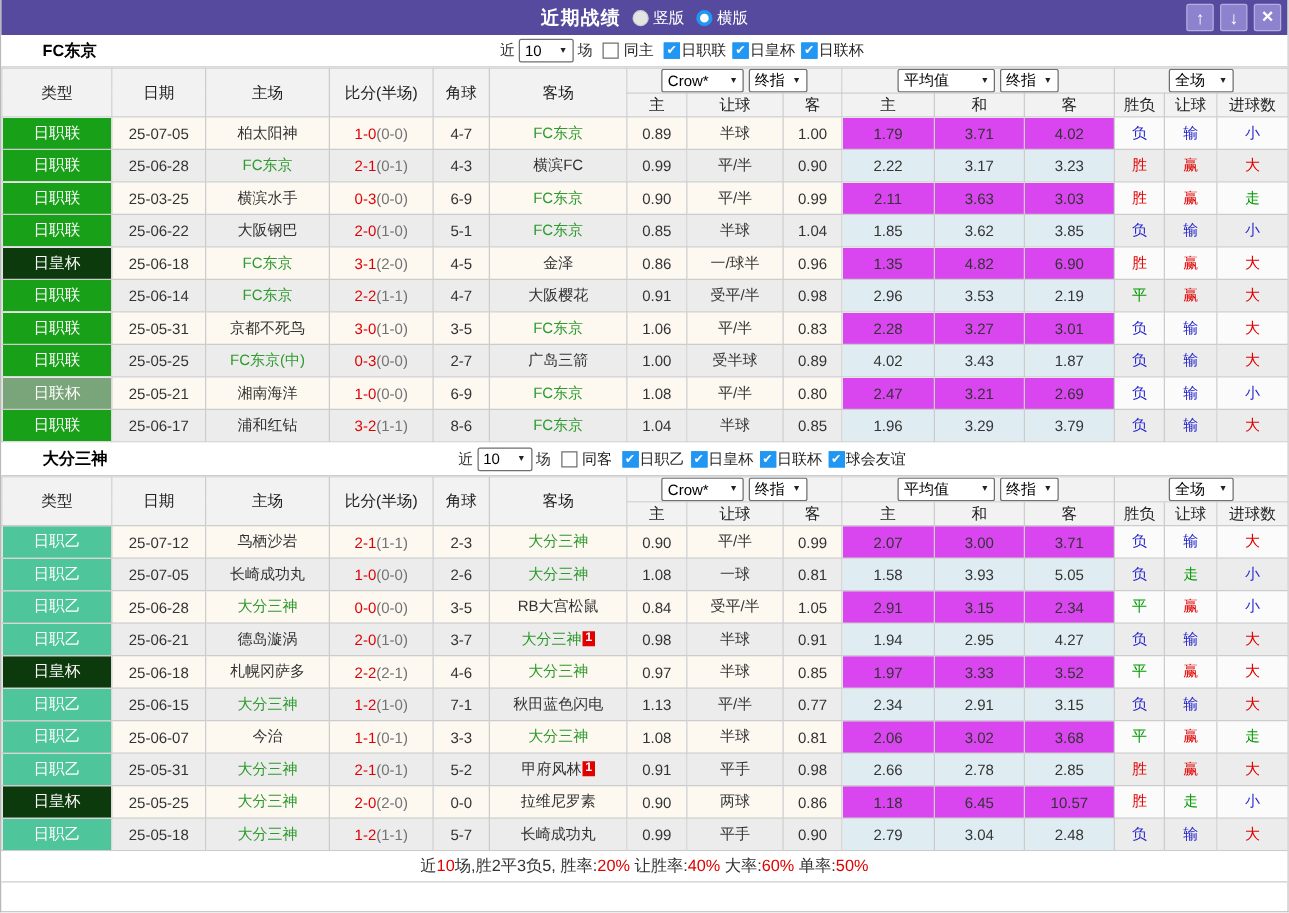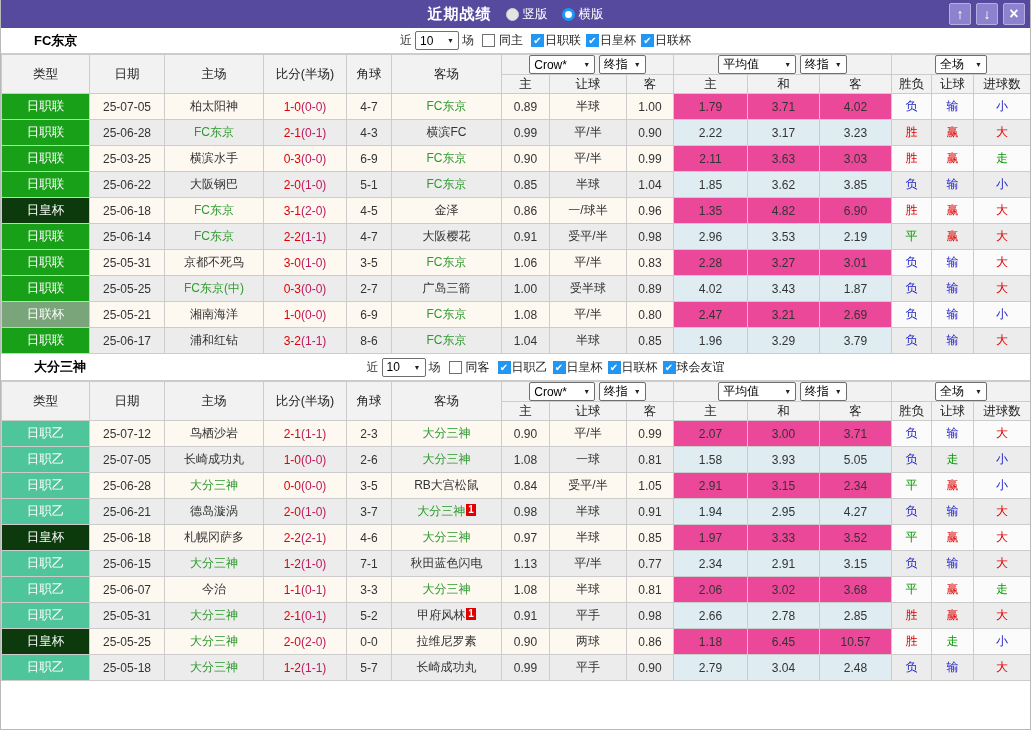--- a/index.html
+++ b/index.html
@@ -2,21 +2,21 @@
 <html><head>
 <meta charset="utf-8">
 <style>
   *{margin:0;padding:0;box-sizing:border-box}
   html,body{background:#fff}
   body{width:1031px;font-family:"Liberation Sans","DejaVu Sans",sans-serif;font-size:12px;color:#333}
   .app{width:1031px;height:730px;border:1px solid #b9b9b9;border-top:none;overflow:hidden;background:#fff}
 
   
   .titlebar{height:28px;background:#564a9e;display:flex;align-items:center;position:relative}
-  .title-center{flex:1;display:flex;justify-content:center;align-items:center;gap:14px}
+  .title-center{flex:1;display:flex;justify-content:center;align-items:center;gap:9px}
   .page-title{color:#fff;font-weight:bold;font-size:15px;letter-spacing:1px}
   .radio-group{display:flex;align-items:center;gap:4px;color:#fff;font-size:12.5px}
   .radio{width:13px;height:13px;border-radius:50%;display:inline-block}
   .radio.off{background:#e4e4e4;border:1px solid #cfcfcf}
   .radio.on{background:#fff;border:3px solid #2196f3}
   .win-btns{position:absolute;right:5px;top:3px;display:flex}
   .win-btn{width:22px;height:22px;background:#8d82ce;border:1px solid #b6aee1;border-radius:2px;color:#fff;display:flex;align-items:center;justify-content:center;margin-left:5px;font-weight:bold;font-size:14px;cursor:pointer}
   .win-btn.close{font-size:16px}
 
   
@@ -39,28 +39,28 @@
 
   
   table{border-collapse:collapse;table-layout:fixed;width:100%}
   th,td{border:1px solid #ccc;text-align:center;overflow:hidden;white-space:nowrap;font-weight:normal}
   thead th{background:#f2f2f2;font-size:12.5px;color:#222}
   thead tr.grp-row th{height:19px}
   thead tr.sub-row th{height:19px}
   tbody td{height:26px;font-size:12px}
   tr.odd td{background:#fdf8f0}
   tr.even td{background:#ececec}
-  tr.odd td.avg{background:#ec4899}
+  tr.odd td.avg{background:#d946ef}
   tr.even td.avg{background:#dfedf3}
   tr.odd td.resc{background:#fbfbfb}
   tr.even td.resc{background:#ececec}
   td.typec{color:#fff;font-size:12.5px}
   .self{color:#2e9b2e}
   .ft{color:#e00000}
-  .ht{color:#be185d}
+  .ht{color:#737373}
   .nbadge{display:inline-block;background:#e00000;color:#fff;font-size:10px;line-height:12px;padding:0 2px;margin-left:1px;vertical-align:2px;font-weight:bold}
 
   
   .summary{height:25px;line-height:24px;text-align:center;background:#fff;font-size:13px;border-bottom:1px solid #ccc}
   .summary .r{color:#e00000}
   .summary .k{color:#333}
 </style>
 </head>
 <body>
 
@@ -607,14 +607,15 @@
           <td>0.90</td>
           <td class="avg">2.79</td>
           <td class="avg">3.04</td>
           <td class="avg">2.48</td>
           <td class="resc" style="color: rgb(35, 35, 203);">负</td>
           <td class="resc" style="color: rgb(35, 35, 203);">输</td>
           <td class="resc" style="color: rgb(224, 0, 0);">大</td>
         </tr>
       </tbody>
   </table>
+  <div class="summary"><span class="k">近</span><span class="r">10</span><span class="k">场,胜2平3负5, 胜率:</span><span class="r">20%</span><span class="k"> 让胜率:</span><span class="r">40%</span><span class="k"> 大率:</span><span class="r">60%</span><span class="k"> 单率:</span><span class="r">50%</span></div>
 
 </div>
 
 </body></html>

